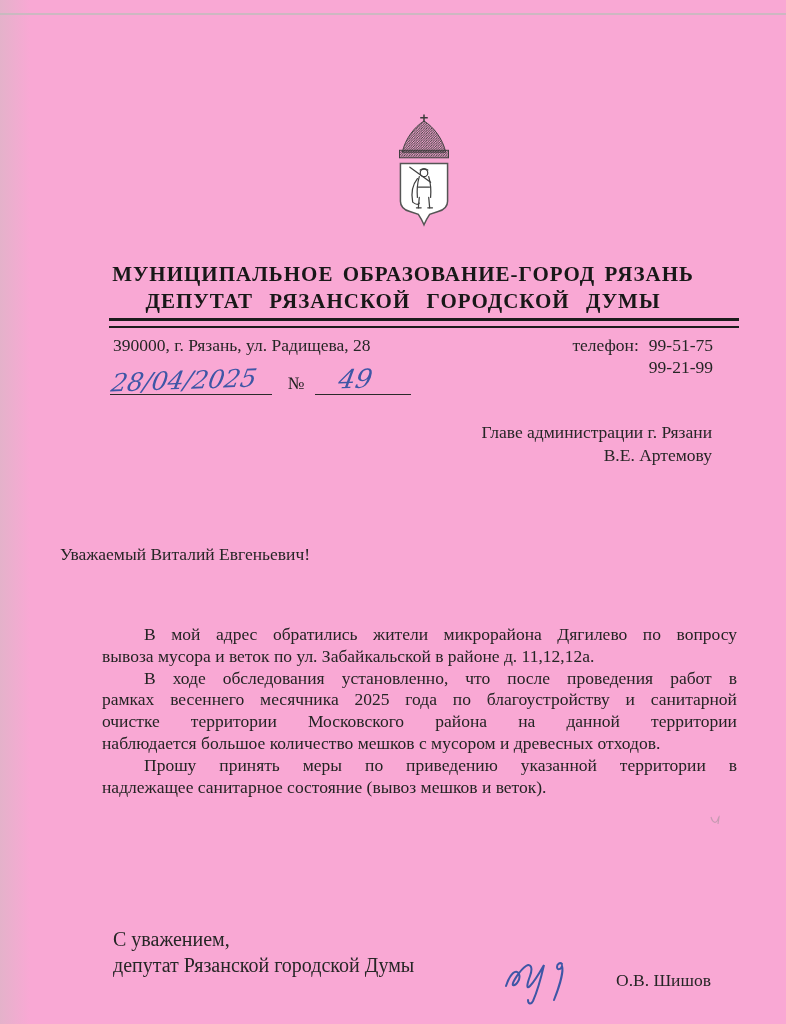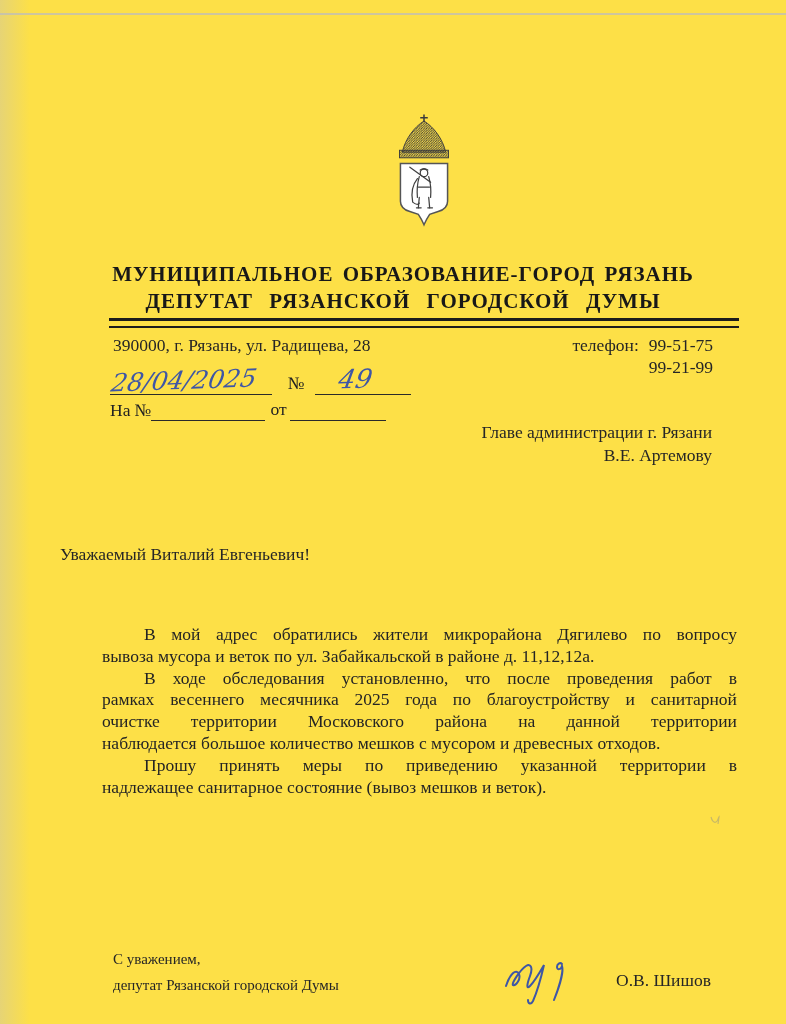--- a/index.html
+++ b/index.html
@@ -1,18 +1,18 @@
 <!DOCTYPE html>
 <html lang="ru"><head>
 <meta charset="utf-8">
 <style>
   html,body{margin:0;padding:0;background:#e9e8e6;}
   .page{
     position:relative;width:786px;height:1024px;margin:0 auto;
-    background:#fde047;overflow:hidden;
+    background:#f9a8d4;overflow:hidden;
     font-family:"Liberation Serif", serif;color:#262626;
   }
   .page::before{ 
     content:"";position:absolute;inset:0;pointer-events:none;
     background:linear-gradient(90deg, rgba(196,193,187,.40) 0px, rgba(255,255,255,0) 30px);
   }
   .scan-top-line{position:absolute;left:0;right:0;top:13px;height:2px;background:#bdbdbb;opacity:.75;}
 
   
   .emblem{position:absolute;left:391px;top:112px;width:66px;height:118px;}
@@ -58,21 +58,21 @@
     font-size:17.5px;}
 
   
   .body-text{position:absolute;left:102px;width:635px;top:624px;
     font-size:17.5px;line-height:21.8px;color:#242424;}
   .tline{text-align:justify;text-align-last:justify;}
   .para .tline:first-child{text-indent:42px;}
   .para .tline:last-child{text-align-last:auto;}
 
   
-  .closing-block{position:absolute;left:113px;top:946px;font-size:15px;line-height:26px;}
+  .closing-block{position:absolute;left:113px;top:926px;font-size:20px;line-height:26px;}
   .sign-scribble{position:absolute;left:500px;top:952px;width:92px;height:56px;}
   .sign-name{position:absolute;left:616px;top:970px;font-size:17.5px;}
 
   .artifact{position:absolute;left:708px;top:814px;width:16px;height:14px;opacity:.45;}
 </style>
 </head>
 <body>
 
 <div class="page">
 
@@ -122,23 +122,20 @@
   </div>
 
   <div class="ref-block">
     <div class="ref-row1">
       <span class="ufield f-date">
         <span class="hw hw-date">28/04/2025</span>
       </span><span class="no-label">№</span><span class="ufield f-num">
         <span class="hw hw-num">49</span>
       </span>
     </div>
-    <div class="ref-row2">
-      <span>На №</span><span class="ufield f-r1"></span><span class="ot-label">от</span><span class="ufield f-r2"></span>
-    </div>
   </div>
 
   <div class="addressee">
     <div>Главе  администрации г. Рязани</div>
     <div>В.Е. Артемову</div>
   </div>
 
   <div class="salutation">Уважаемый Виталий Евгеньевич!</div>
 
   <div class="body-text">

